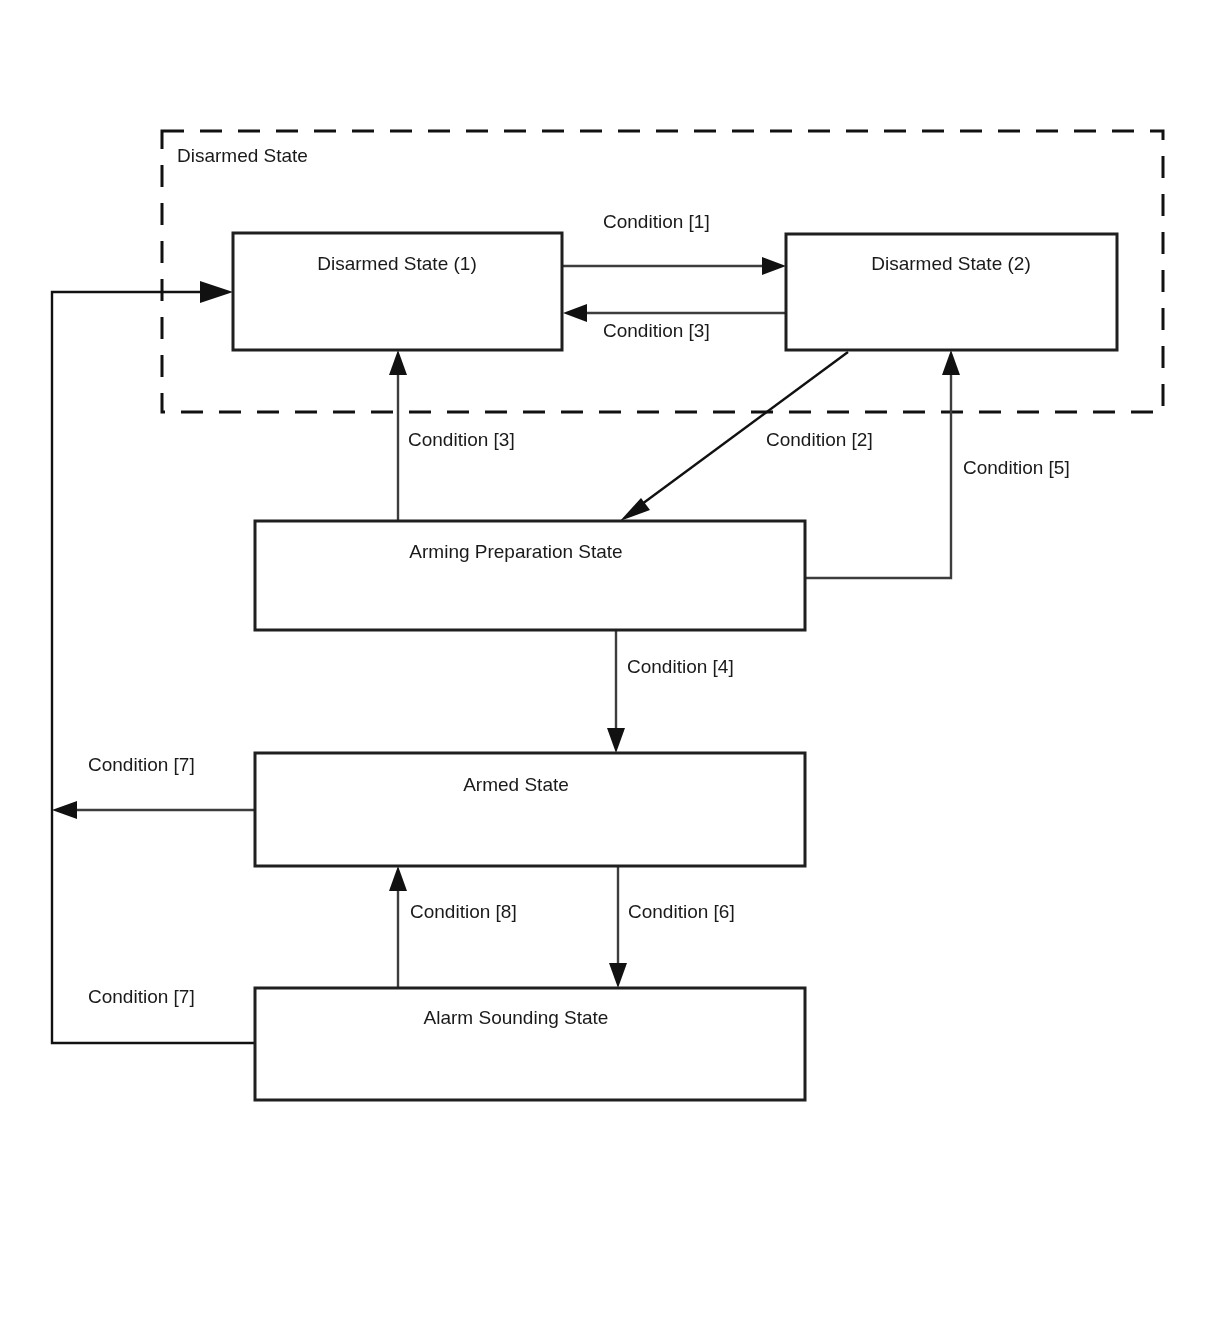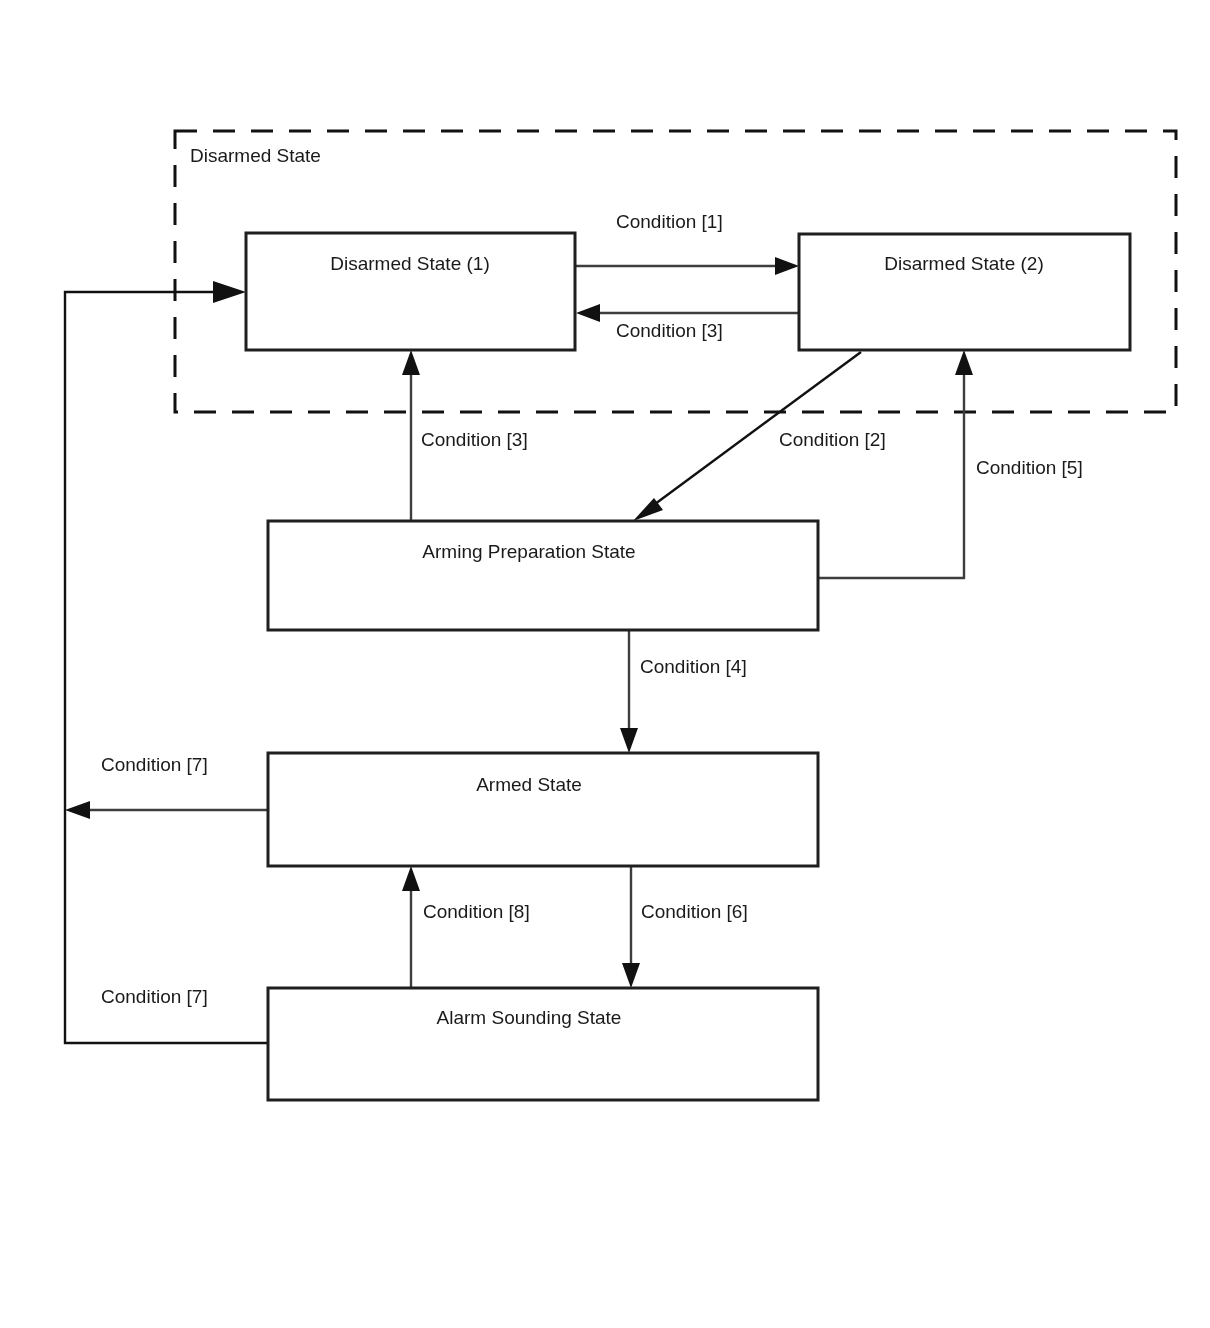--- a/index.html
+++ b/index.html
@@ -1,21 +1,21 @@
 <!DOCTYPE html>
 <html><head>
 <meta charset="utf-8">
 <style>
   html,body{margin:0;padding:0;background:#ffffff;}
   body{
     width:1210px;height:1328px;
     font-family:"Liberation Sans", sans-serif;
     overflow:hidden;
   }
-  #diagram-root{position:relative;width:1162px;height:1328px;background:#fff;padding-left:13px;}
+  #diagram-root{position:relative;width:1162px;height:1328px;background:#fff;}
   svg{display:block;}
   .state-label{
     font-family:"Liberation Sans", sans-serif;
     font-size:19px;
     fill:#1a1a1a;
     text-anchor:middle;
     dominant-baseline:middle;
   }
   .edge-label{
     font-family:"Liberation Sans", sans-serif;

